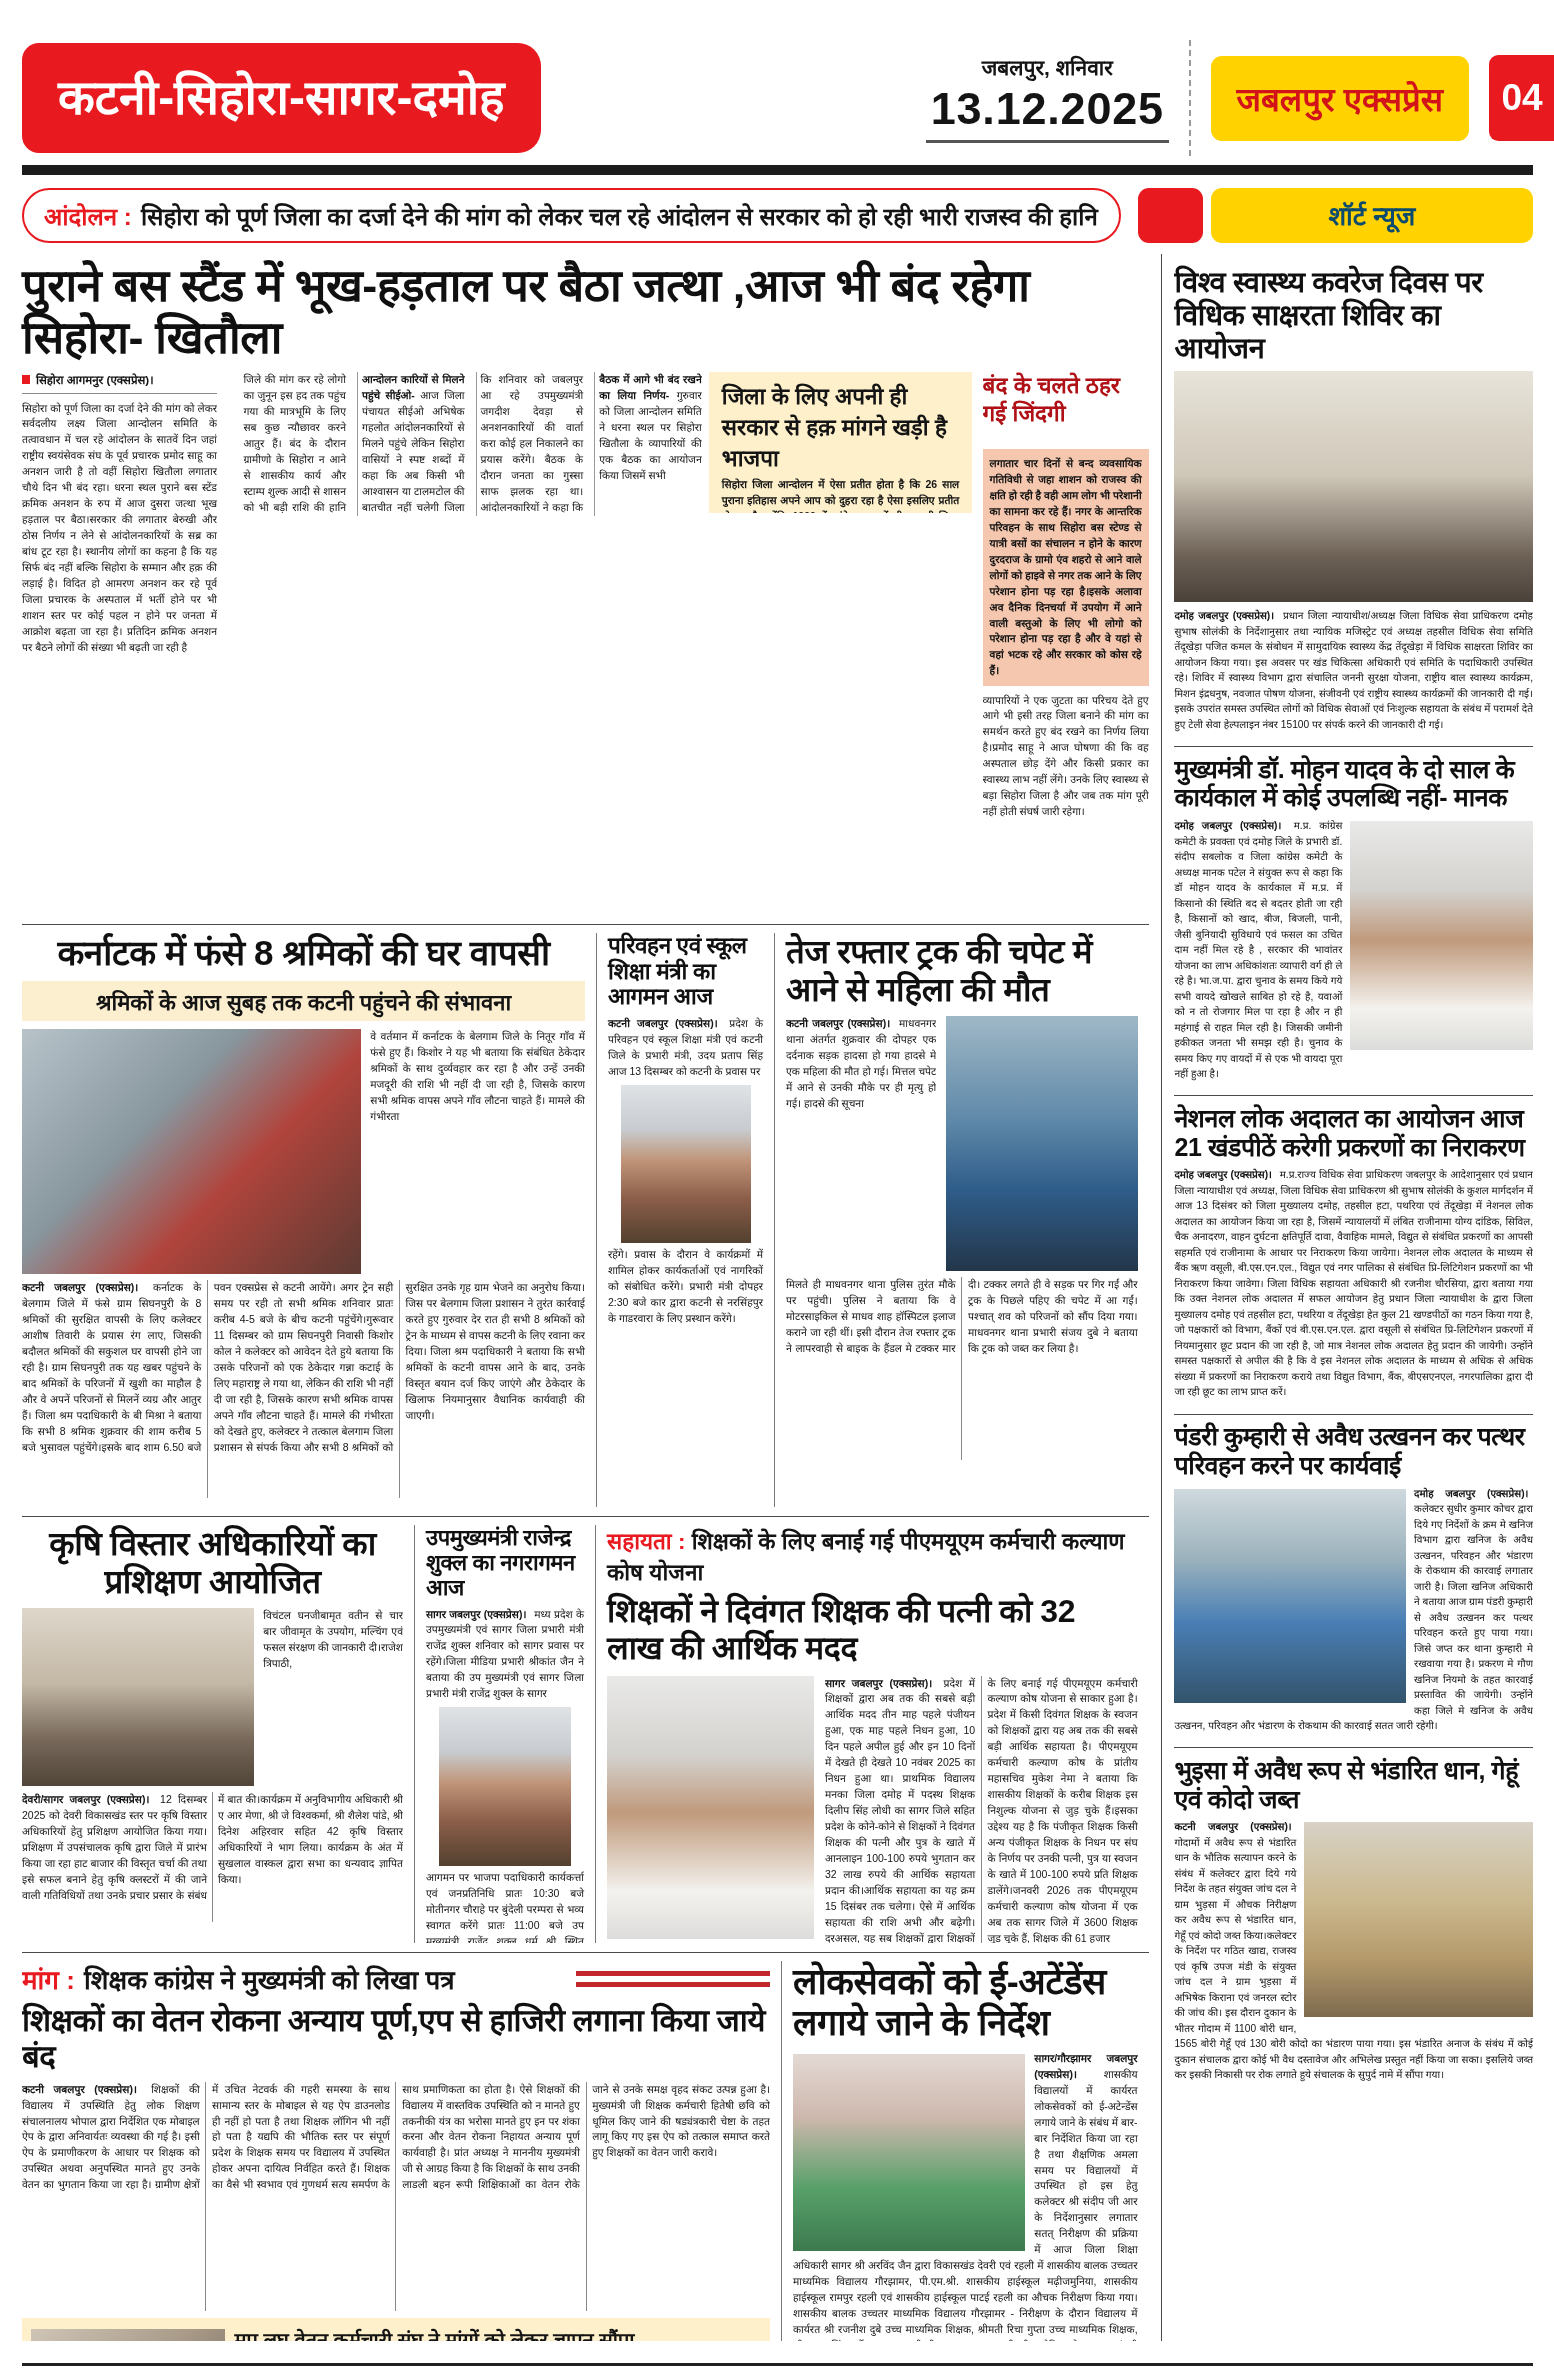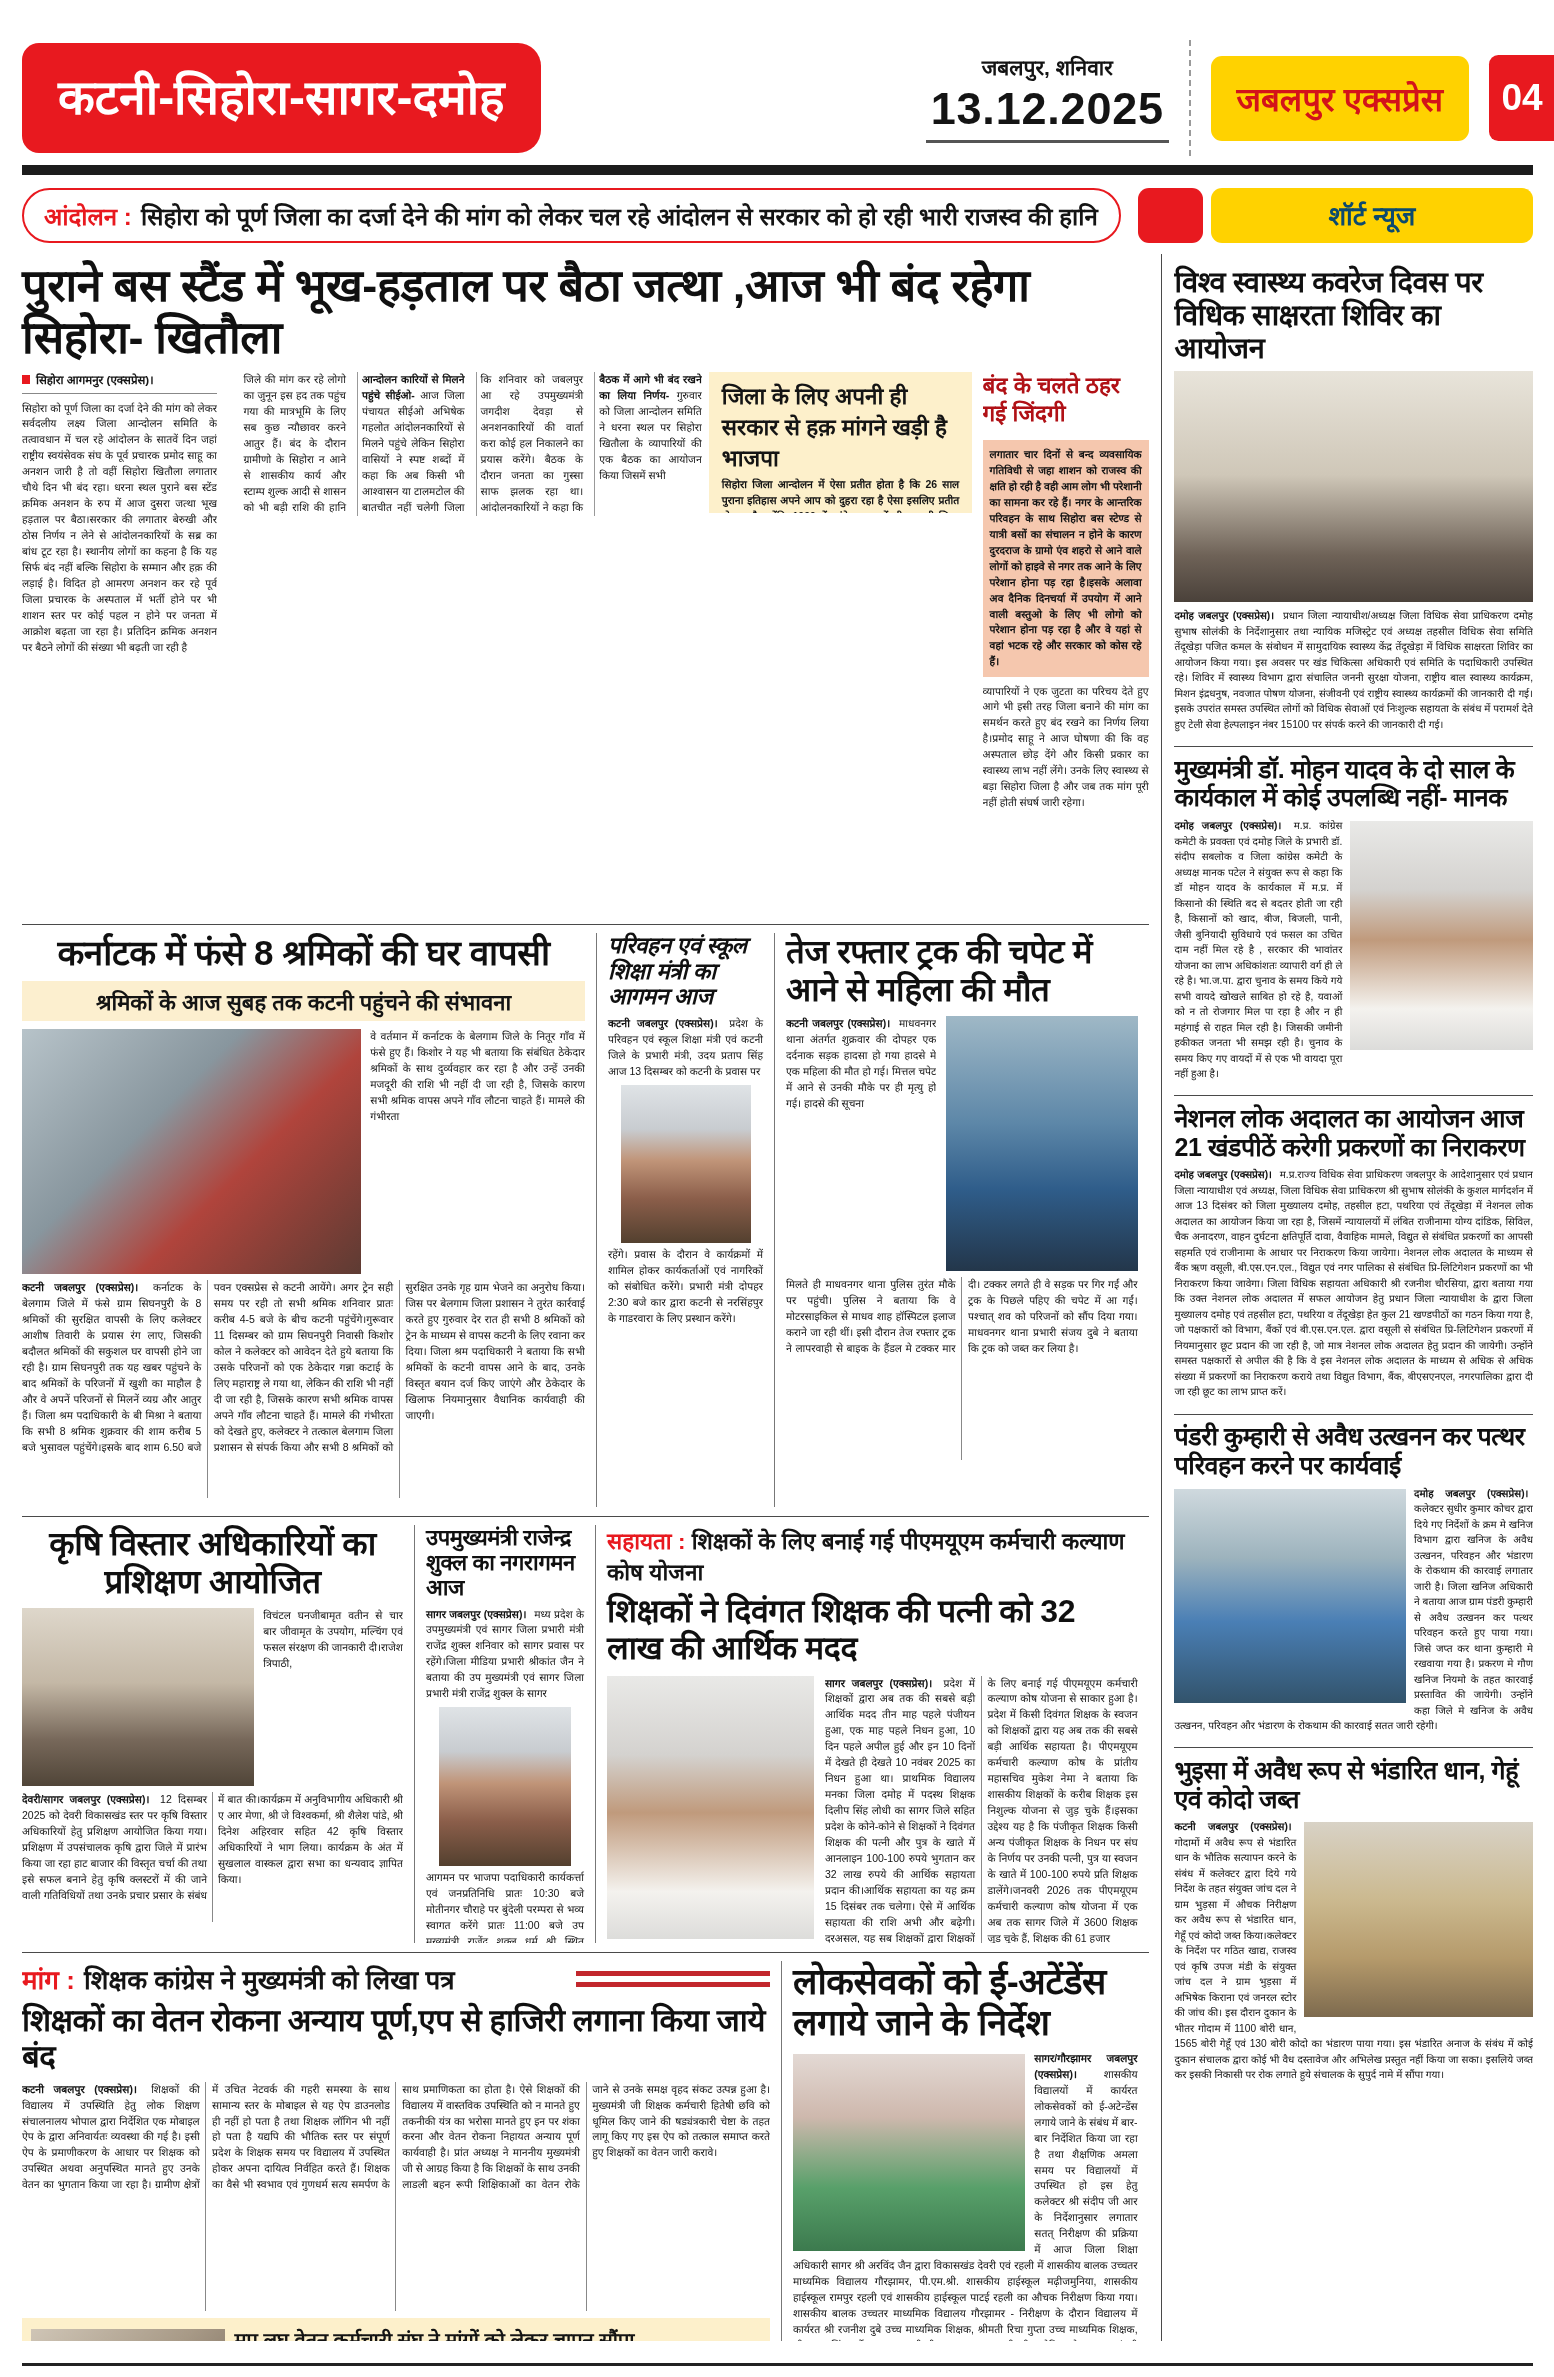--- a/index.html
+++ b/index.html
@@ -63,39 +63,39 @@
   .photos .ph{flex:1;}
   .lead-mid{display:flex;gap:11px;height:144px;overflow:hidden;}
   .mcol{flex:1;border-left:0.8px solid #999;padding-left:4px;min-width:0;}
   .mcol:first-child{border-left:none;padding-left:0;}
   .lead-in{font-weight:800;}
   .bjp-box{background:#fdf0cb;padding:7.7px 12.4px;height:125px;overflow:hidden;}
   .bjp-title{font-weight:800;font-size:22.5px;margin-bottom:4.6px;}
   .bjp-box .txt{font-weight:600;}
   .lead-side{width:166px;flex:none;overflow:hidden;}
   .side-title{color:#b01116;font-weight:800;font-size:22.5px;line-height:1.22;}
-  .pink{background:#f5c7ae;padding:7px;margin-top:13px;}
+  .pink{background:#f5c7ae;padding:7px;margin-top:22px;}
   .pink .txt{font-weight:700;margin:0;}
   .side-more{margin-top:6.2px;}
   
   .band{display:flex;border-top:1.5px solid #4a4a4a;margin-top:9.3px;padding-top:7.7px;overflow:hidden;}
   .band > article{padding:0 11px;border-left:0.8px solid #777;min-width:0;box-sizing:border-box;}
   .band > article:first-child{border-left:none;padding-left:0;}
   .band2{height:574px;}
   .band3{height:418px;}
   .band4{height:502px;}
   .st-karnataka{width:574px;flex:none;}
   .st-karnataka h2{font-size:35px;text-align:center;margin-bottom:7.7px;}
   .cream{background:#fcefcf;font-weight:800;font-size:22px;text-align:center;padding:5.4px 7.7px;margin-bottom:7.7px;}
   .kr-row{display:flex;gap:9.3px;height:245px;margin-bottom:6.2px;}
   .kr-row .ph{width:339px;}
   .kr-side{flex:1;overflow:hidden;}
   .colwrap3{column-count:3;column-gap:12.4px;column-rule:0.8px solid #888;height:218px;overflow:hidden;}
   .st-parivahan{width:178px;flex:none;}
-  .st-parivahan h3{font-size:22.5px;margin-bottom:6.2px;font-style:italic;}
+  .st-parivahan h3{font-size:22.5px;margin-bottom:6.2px;}
   .st-parivahan .ph{width:130px;height:158px;margin:4.6px auto;display:block;}
   .st-tej{flex:1;}
   .st-tej h2{font-size:33px;margin-bottom:7.7px;}
   .tej-row{display:flex;gap:9.3px;height:255px;}
   .tej-row .tcol{flex:1;overflow:hidden;}
   .tej-row .ph{width:192px;}
   .colwrap2{column-count:2;column-gap:12.4px;column-rule:0.8px solid #888;height:183px;overflow:hidden;margin-top:6.2px;}
   
   .st-krishi{width:392px;flex:none;}
   .st-krishi h2{font-size:33px;text-align:center;margin-bottom:7.7px;}

